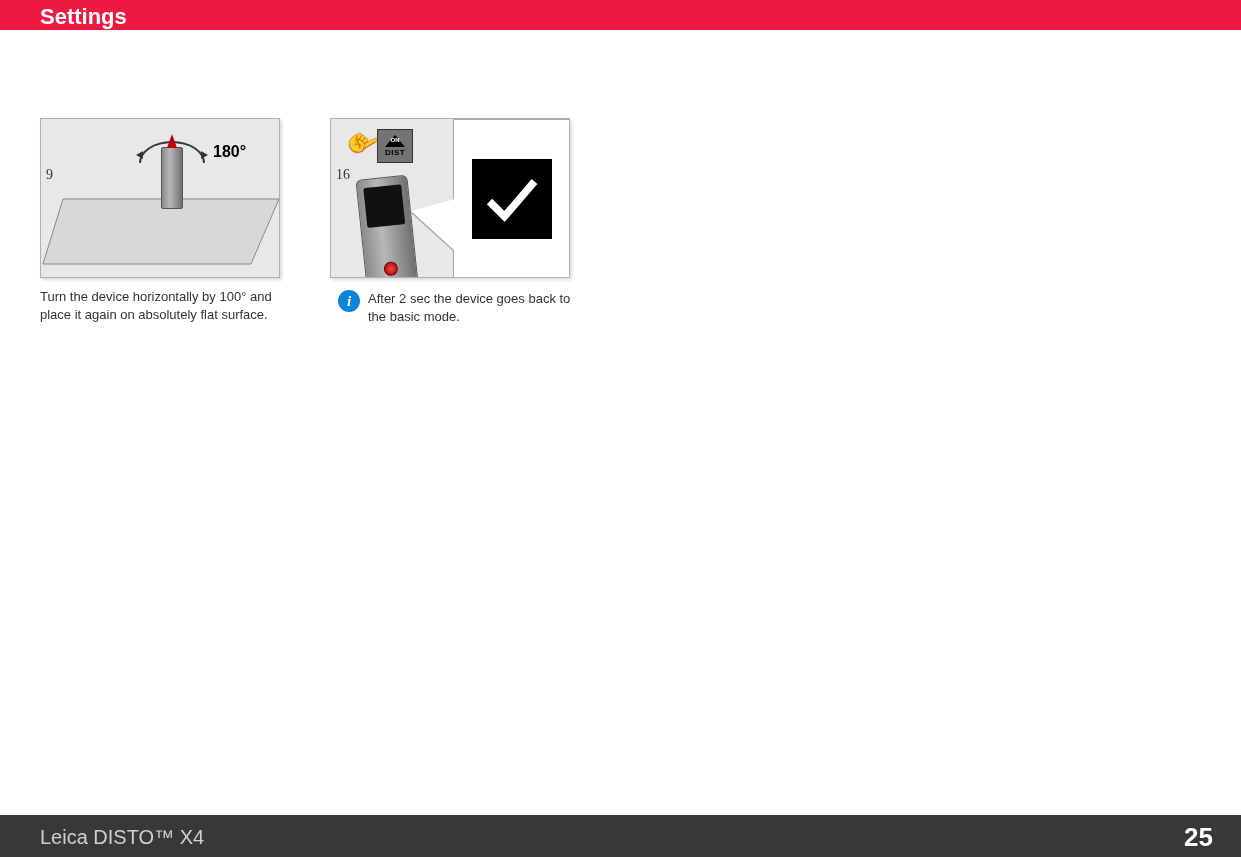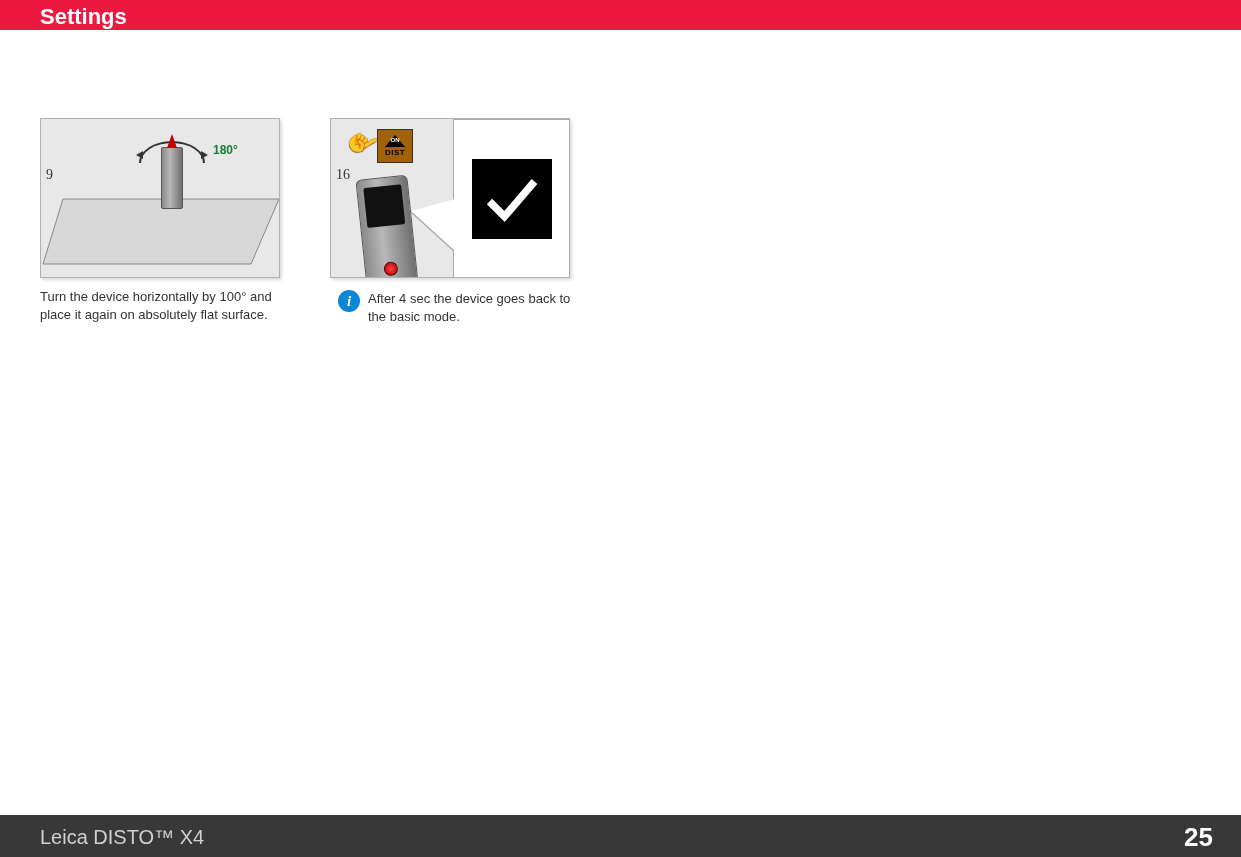--- a/index.html
+++ b/index.html
@@ -143,23 +143,23 @@
       position:absolute;
       width:0;height:0;
       border-top:4px solid transparent;
       border-bottom:4px solid transparent;
     }
     .rot-arrow::before { left:-5px; top:8px; border-right:7px solid #333; }
     .rot-arrow::after  { right:-5px; top:8px; border-left:7px solid #333; }
     .angle-label {
       position:absolute;
       left:172px; top:24px;
-      font-size:12px;
+      font-size:16px;
       font-weight:bold;
-      color:#15803d;
+      color:#000000;
     }
 
     
     .device2 {
       position:absolute;
       left:30px; top:58px;
       width:52px; height:110px;
       background: linear-gradient(90deg,#8a8a8a,#b8b8b8 40%,#6f6f6f);
       border:1px solid #555;
       border-radius:6px;
@@ -180,21 +180,21 @@
       left:16px; top:8px;
       font-size:26px;
       transform: rotate(60deg);
       color:#d9c7b8;
       text-shadow:0 0 1px #555;
     }
     .ondist-icon {
       position:absolute;
       left:46px; top:10px;
       width:36px; height:34px;
-      background:#a16207;
+      background:#737373;
       border:1px solid #333;
       display:flex;
       flex-direction:column;
       align-items:center;
       justify-content:center;
     }
     .ondist-icon .tri {
       width:0;height:0;
       border-left:10px solid transparent;
       border-right:10px solid transparent;
@@ -278,21 +278,21 @@
       <div class="callout">
         <div class="check-box">
           <svg viewBox="0 0 24 24">
               <polyline points="3,13 9,19 21,5" fill="none" stroke="#fff" stroke-width="3"></polyline>
             </svg>
         </div>
       </div>
     </div>
     <div class="info-row">
       <div class="info-icon">i</div>
-      <div class="info-text">After 4 sec the device goes back to the basic mode.</div>
+      <div class="info-text">After 2 sec the device goes back to the basic mode.</div>
     </div>
   </div>
 
 </div>
 
 <div class="footer">
   <span>Leica DISTO™ X4</span>
   <span class="page-num">25</span>
 </div>
 

